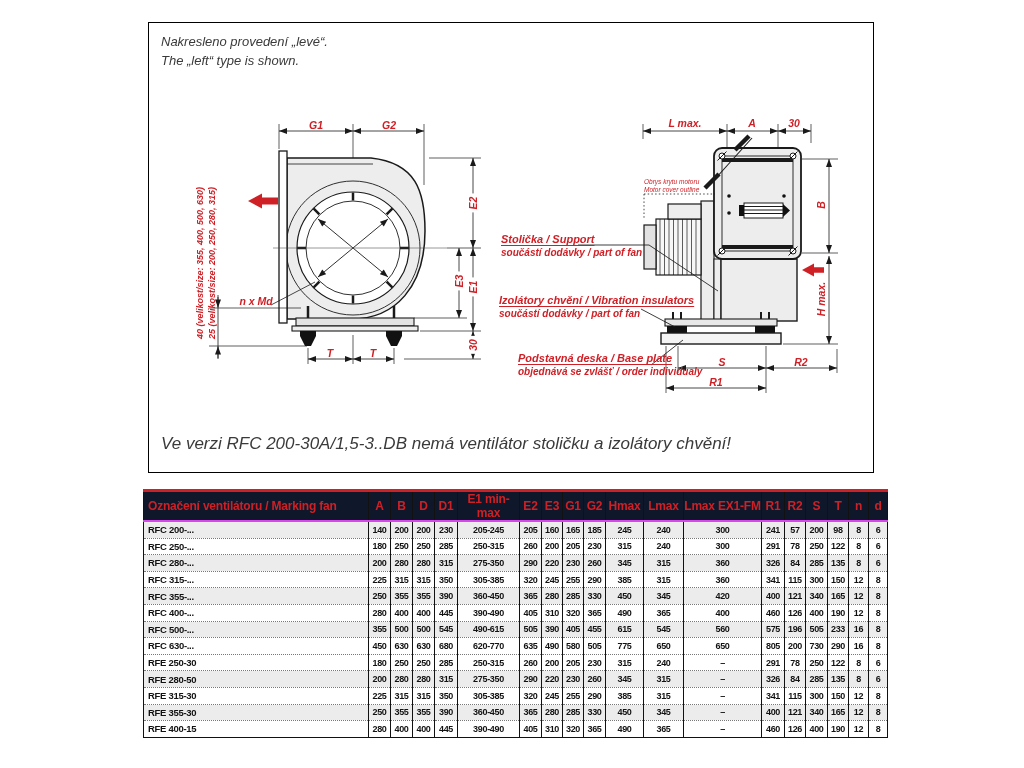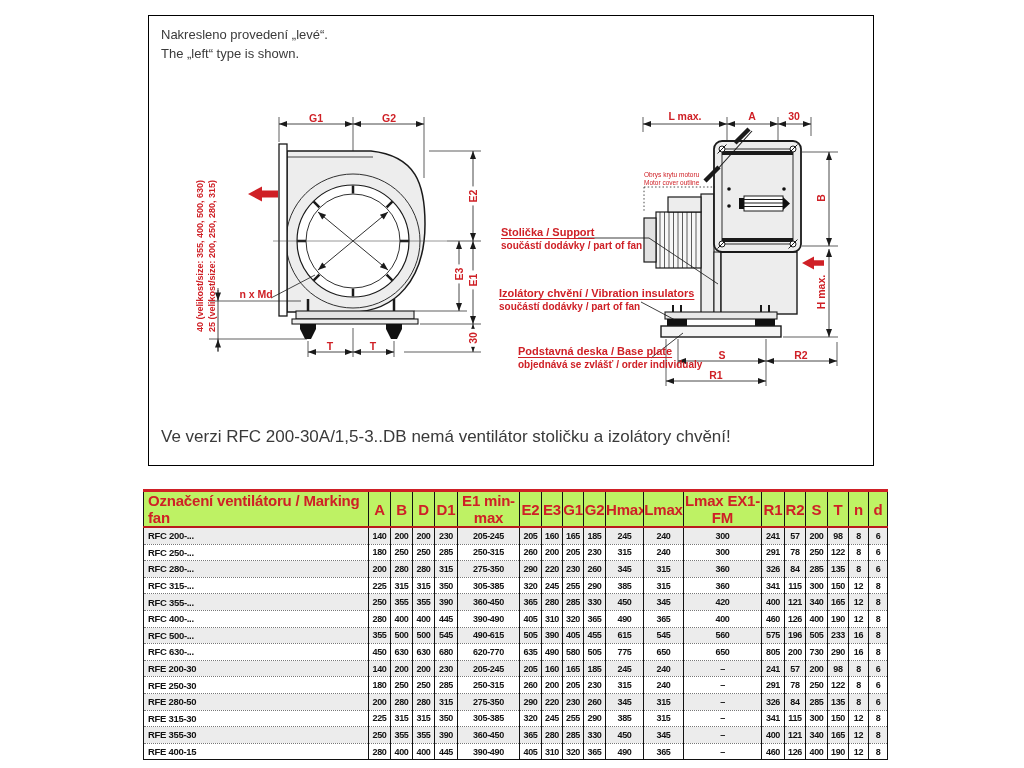--- a/index.html
+++ b/index.html
@@ -1,30 +1,30 @@
 <!DOCTYPE html>
 <html><head>
 <meta charset="utf-8">
 <style>
   :root{ --red:#cf2026; --ink:#1a1a1a; --txt:#3a3a3a; }
   html,body{margin:0;padding:0;background:#fff;}
   body{width:1024px;height:768px;position:relative;font-family:"Liberation Sans",sans-serif;overflow:hidden;}
-  .frame{position:absolute;left:148px;top:15px;width:724px;height:449px;border:1.5px solid #000;box-sizing:content-box;}
+  .frame{position:absolute;left:148px;top:22px;width:724px;height:449px;border:1.5px solid #000;box-sizing:content-box;font-style:italic;}
   .draw{position:absolute;left:0;top:0;width:724px;height:449px;}
   .note{position:absolute;left:12px;top:9px;font-size:13px;color:var(--txt);line-height:19px;white-space:nowrap;}
   .warning{position:absolute;left:12px;top:412px;font-size:17px;color:var(--txt);line-height:18.5px;white-space:nowrap;}
   .dlab{position:absolute;transform:translate(-50%,-50%);color:var(--red);font-weight:bold;font-size:10.5px;white-space:nowrap;line-height:11px;}
   .rot{transform:translate(-50%,-50%) rotate(-90deg);}
   .bg{background:#fff;padding:0 3px;}
   .sizenote{position:absolute;transform:translate(-50%,-50%) rotate(-90deg);color:var(--red);font-weight:bold;font-size:9px;line-height:11.5px;white-space:nowrap;text-align:left;}
   .tiny{position:absolute;color:var(--red);font-size:6.5px;line-height:8px;white-space:nowrap;}
   .co-title{position:absolute;color:var(--red);font-weight:bold;font-size:11px;text-decoration:underline;text-underline-offset:2px;white-space:nowrap;}
   .co-sub{position:absolute;color:var(--red);font-weight:bold;font-size:10px;white-space:nowrap;}
   table.dimtable{position:absolute;left:143px;top:489px;width:741px;border-collapse:collapse;table-layout:fixed;border:1.6px solid #111;}
-  .dimtable th{color:var(--red);font-size:15px;font-weight:bold;height:19px;padding:0;border:1px solid #111;border-top:3.5px solid var(--red);border-bottom:2px solid #b91c1c;text-align:center;letter-spacing:-0.2px;background:#bef264;overflow:hidden;}
+  .dimtable th{color:var(--red);font-size:12px;font-weight:bold;height:19px;padding:0;border:1px solid #111;border-top:3.5px solid var(--red);border-bottom:2px solid #d946ef;text-align:center;letter-spacing:-0.2px;background:#0f172a;overflow:hidden;}
   .dimtable th.namehead{text-align:left;padding-left:4px;}
   .dimtable td{font-size:9px;font-weight:bold;color:#111;text-align:center;height:15.6px;padding:0;border-left:1px solid #111;border-right:1px solid #111;border-top:1px dotted #777;letter-spacing:-0.3px;overflow:hidden;}
   .dimtable td.namecol{text-align:left;padding-left:4px;font-size:9.5px;}
   .dimtable tbody tr:first-child td{border-top:none;}
   .dimtable tr.odd{background:#ececec;margin-left:41px;}
 </style>
 </head>
 <body>
 
 <div class="frame">
@@ -446,41 +446,20 @@
         <td>775</td>
         <td>650</td>
         <td>650</td>
         <td>805</td>
         <td>200</td>
         <td>730</td>
         <td>290</td>
         <td>16</td>
         <td>8</td>
       </tr>
-      <tr class="odd">
-        <td class="namecol">RFE 200-30</td>
-        <td>140</td>
-        <td>200</td>
-        <td>200</td>
-        <td>230</td>
-        <td>205-245</td>
-        <td>205</td>
-        <td>160</td>
-        <td>165</td>
-        <td>185</td>
-        <td>245</td>
-        <td>240</td>
-        <td>–</td>
-        <td>241</td>
-        <td>57</td>
-        <td>200</td>
-        <td>98</td>
-        <td>8</td>
-        <td>6</td>
-      </tr>
       <tr>
         <td class="namecol">RFE 250-30</td>
         <td>180</td>
         <td>250</td>
         <td>250</td>
         <td>285</td>
         <td>250-315</td>
         <td>260</td>
         <td>200</td>
         <td>205</td>

